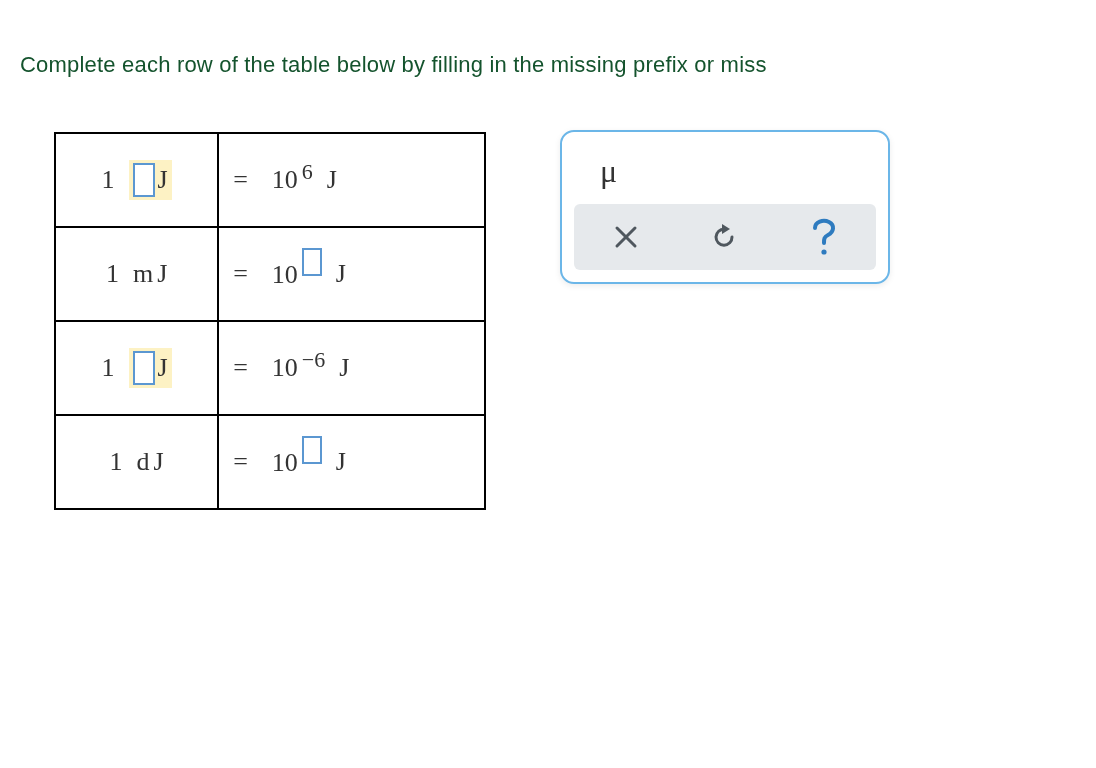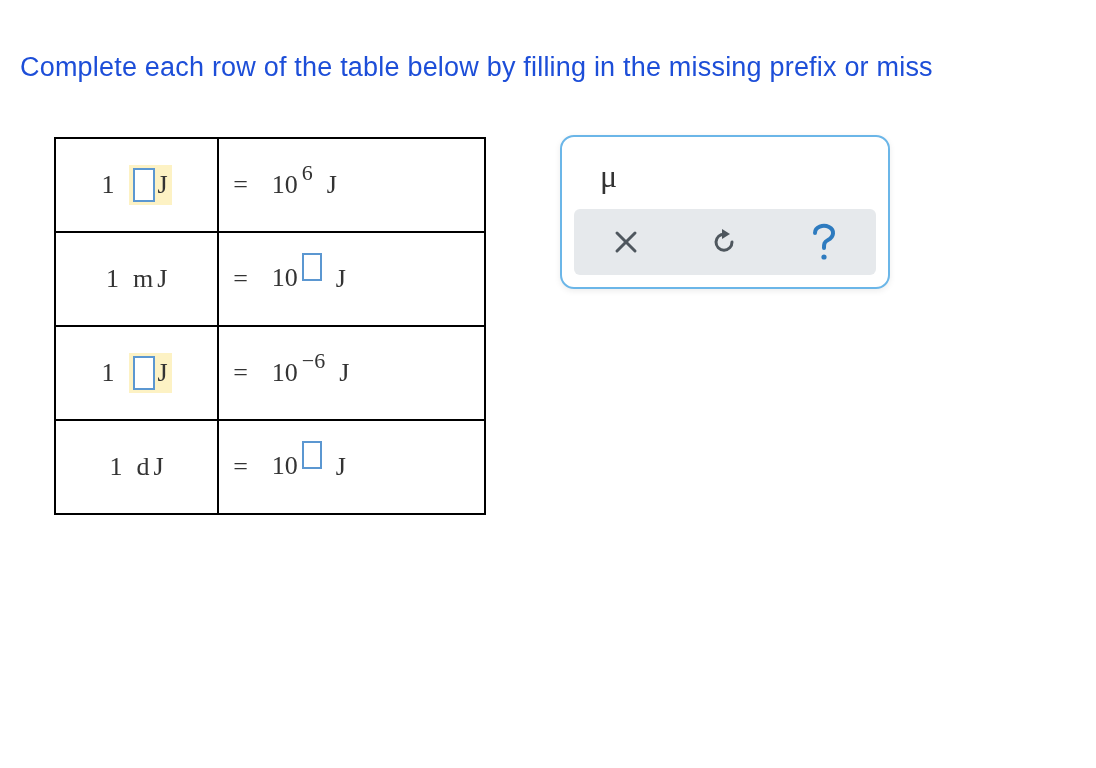--- a/index.html
+++ b/index.html
@@ -10,22 +10,22 @@
     background: #ffffff;
     font-family: "Segoe UI", "Helvetica Neue", Arial, sans-serif;
     color: #333333;
     overflow: hidden;
   }
   .page {
     padding: 52px 20px 20px 20px;
     box-sizing: border-box;
   }
   .instruction {
-    font-size: 27px;
-    color: #1d4ed8;
+    font-size: 22px;
+    color: #14532d;
     white-space: nowrap;
     letter-spacing: 0.2px;
   }
 
   .workarea {
     display: flex;
     flex-direction: row;
     align-items: flex-start;
     margin-top: 54px;
     margin-left: 34px;
@@ -60,21 +60,21 @@
     font-size: 26px;
     line-height: 1;
   }
   .gap-sm  { display:inline-block; width:10px; }
   .gap-md  { display:inline-block; width:14px; }
 
   .one     { }
   .prefix  { }
   .unit    { }
   .eq      { }
-  .ten     { display:inline-flex; align-items:flex-start; }
+  .ten     { display:inline-flex; align-items:flex-end; }
   .base10  { }
   .sup     { font-size: 22px; position: relative; top: -10px; margin-left: 4px; }
 
   
   .blank-box {
     display: inline-block;
     width: 22px;
     height: 34px;
     border: 2px solid #5b97d1;
     background: #ffffff;

